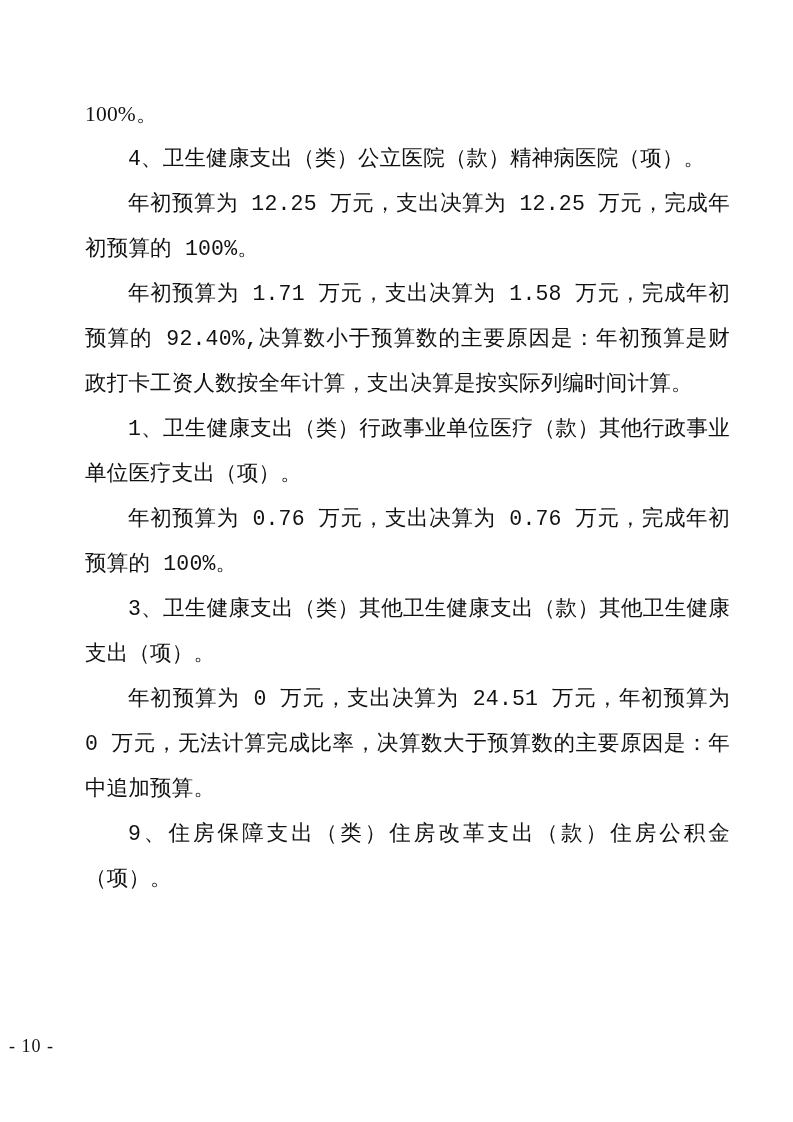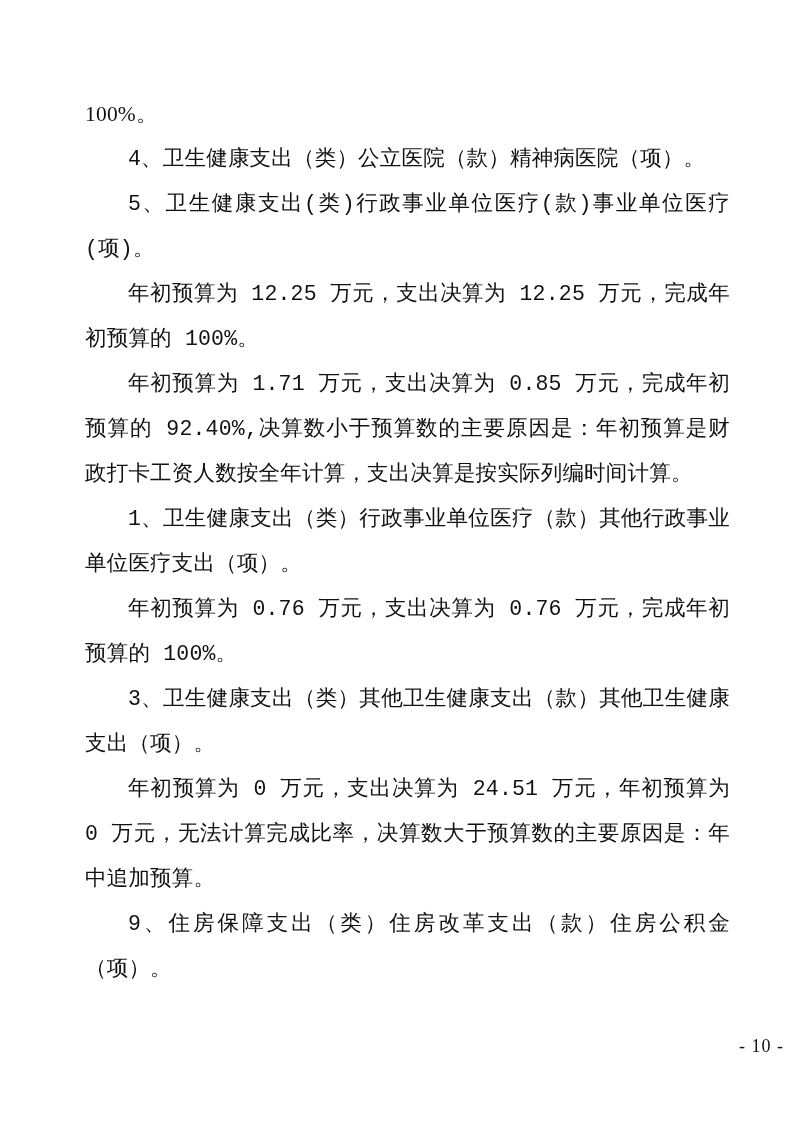--- a/index.html
+++ b/index.html
@@ -37,37 +37,36 @@
   }
   .indent {
     text-indent: 2em;
     font-family: Liberation Mono, monospace;
   }
   .page-number {
     position: absolute;
     left: 0;
     right: 0;
     top: 1036px;
-    text-align: right;
+    text-align: left;
     font-size: 18px;
     color: #111111;
     letter-spacing: 1px;
     font-family: "Liberation Serif", "DejaVu Serif", serif;
   }
 </style>
 </head>
 <body>
 
 <div class="page">
   <div class="content">
     <p class="para">100%。</p>
     <p class="para indent">4、卫生健康支出（类）公立医院（款）精神病医院（项）。</p>
-    <p class="para indent">5、卫生健康支出(类)行政事业单位医疗(款)事业单位医疗(项)。</p>
     <p class="para indent">年初预算为 12.25 万元，支出决算为 12.25 万元，完成年初预算的 100%。</p>
-    <p class="para indent">年初预算为 1.71 万元，支出决算为 0.85 万元，完成年初预算的 92.40%,决算数小于预算数的主要原因是：年初预算是财政打卡工资人数按全年计算，支出决算是按实际列编时间计算。</p>
+    <p class="para indent">年初预算为 1.71 万元，支出决算为 1.58 万元，完成年初预算的 92.40%,决算数小于预算数的主要原因是：年初预算是财政打卡工资人数按全年计算，支出决算是按实际列编时间计算。</p>
     <p class="para indent">1、卫生健康支出（类）行政事业单位医疗（款）其他行政事业单位医疗支出（项）。</p>
     <p class="para indent">年初预算为 0.76 万元，支出决算为 0.76 万元，完成年初预算的 100%。</p>
     <p class="para indent">3、卫生健康支出（类）其他卫生健康支出（款）其他卫生健康支出（项）。</p>
     <p class="para indent">年初预算为 0 万元，支出决算为 24.51 万元，年初预算为 0 万元，无法计算完成比率，决算数大于预算数的主要原因是：年中追加预算。</p>
     <p class="para indent">9、住房保障支出（类）住房改革支出（款）住房公积金（项）。</p>
 
   </div>
   <div class="page-number">- 10 -</div>
 </div>
 

